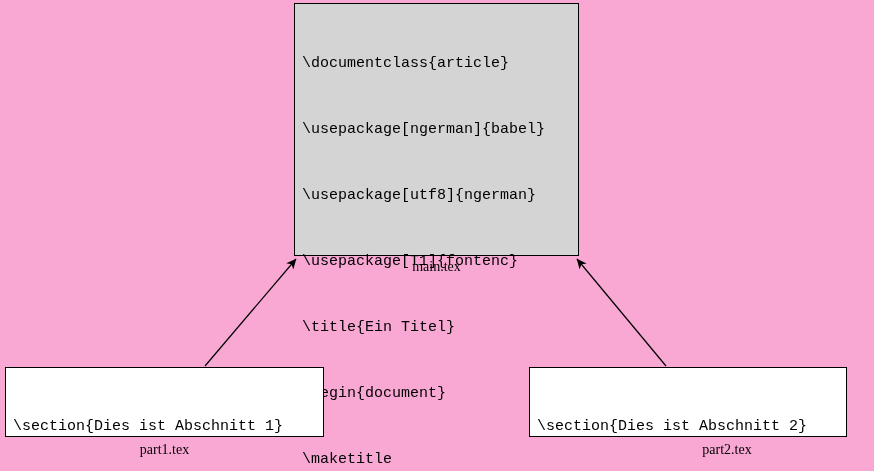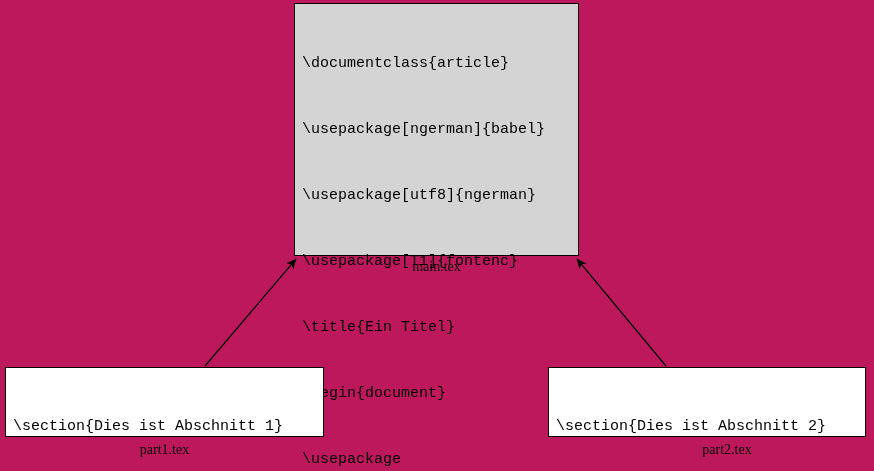--- a/index.html
+++ b/index.html
@@ -4,21 +4,21 @@
 <style>
   html, body {
     margin: 0;
     padding: 0;
     background: #ffffff;
   }
   #canvas {
     position: relative;
     width: 874px;
     height: 471px;
-    background: #be185d;
+    background: #f9a8d4;
     overflow: hidden;
     font-family: "Liberation Serif", serif;
   }
   .arrows {
     position: absolute;
     left: 0;
     top: 0;
     width: 874px;
     height: 471px;
     pointer-events: none;
@@ -43,21 +43,21 @@
   }
   #part1-box {
     left: 5px;
     top: 367px;
     width: 319px;
     height: 70px;
     background: #ffffff;
     padding: 4px 7px 0 7px;
   }
   #part2-box {
-    left: 548px;
+    left: 529px;
     top: 367px;
     width: 318px;
     height: 70px;
     background: #ffffff;
     padding: 4px 4px 0 7px;
   }
   .code-line {
     display: block;
     height: 22px;
   }
@@ -100,21 +100,21 @@
     <line x1="666" y1="366" x2="577" y2="259" stroke="#000000" stroke-width="1.2" marker-end="url(#arrowhead)"></line>
   </svg>
 
   <div class="code-box" id="main-box">
     <span class="code-line">\documentclass{article}</span>
     <span class="code-line">\usepackage[ngerman]{babel}</span>
     <span class="code-line">\usepackage[utf8]{ngerman}</span>
     <span class="code-line">\usepackage[T1]{fontenc}</span>
     <span class="code-line">\title{Ein Titel}</span>
     <span class="code-line">\begin{document}</span>
-    <span class="code-line">\usepackage</span>
+    <span class="code-line">\maketitle</span>
     
     
     
     
   </div>
   <div class="caption" id="main-caption">main.tex</div>
 
   <div class="code-box" id="part1-box">
     <span class="code-line">\section{Dies ist Abschnitt 1}</span>
     

